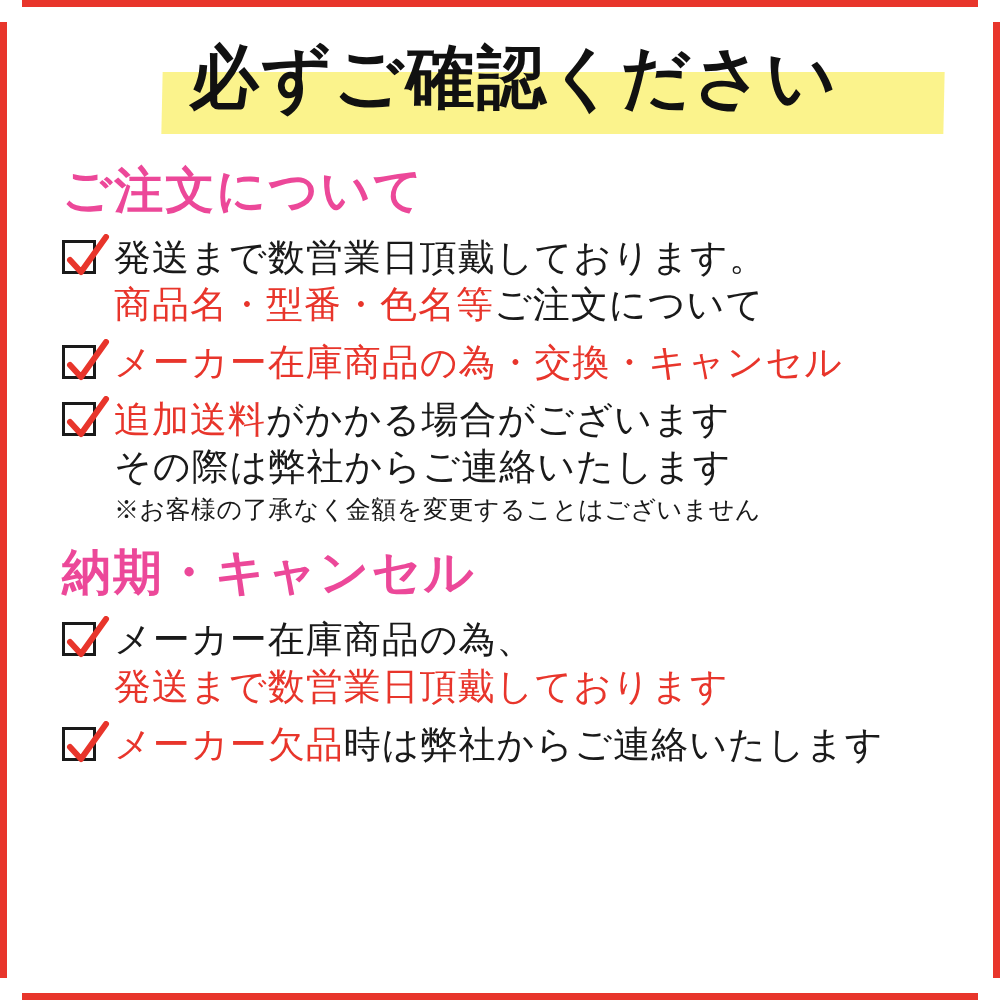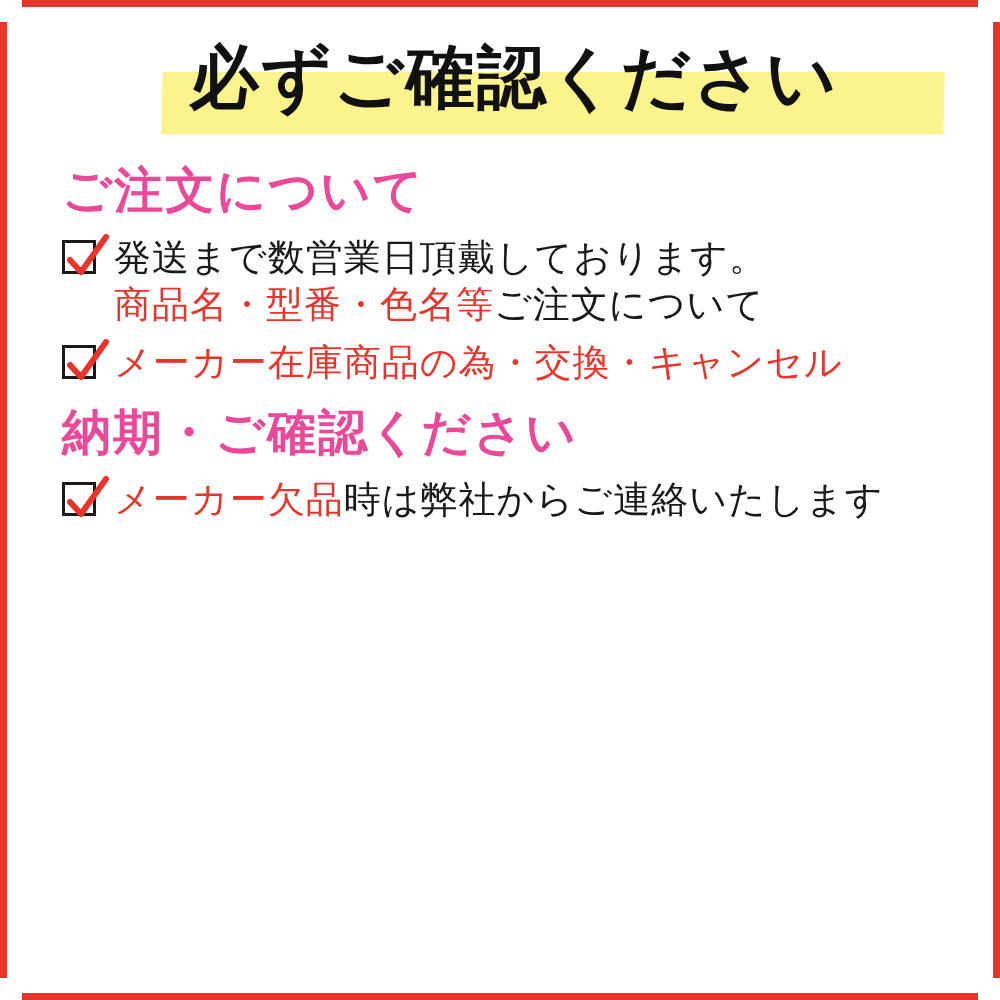--- a/index.html
+++ b/index.html
@@ -182,25 +182,50 @@
           <span class="box"></span>
           <svg width="46" height="50" viewBox="0 0 46 50">
             <path d="M6 26 L17 38 L42 3" fill="none" stroke="#e8352b" stroke-width="6" stroke-linecap="round" stroke-linejoin="round"></path>
           </svg>
         </span>
         <div class="item-lines">
           <div class="line red">メーカー在庫商品の為・交換・キャンセル</div>
         </div>
       </div>
 
+      <div class="item">
+        <span class="check">
+          <span class="box"></span>
+          <svg width="46" height="50" viewBox="0 0 46 50">
+            <path d="M6 26 L17 38 L42 3" fill="none" stroke="#e8352b" stroke-width="6" stroke-linecap="round" stroke-linejoin="round"></path>
+          </svg>
+        </span>
+        <div class="item-lines">
+          <div class="line"><span class="red">追加送料</span><span>がかかる場合がございます</span></div>
+          <div class="line indent">その際は弊社からご連絡いたします</div>
+          <div class="note">※お客様の了承なく金額を変更することはございません</div>
+        </div>
+      </div>
     </div>
 
     <div class="section">
-      <div class="section-heading">納期・ご確認ください</div>
-
+      <div class="section-heading">納期・キャンセル</div>
+
+      <div class="item">
+        <span class="check">
+          <span class="box"></span>
+          <svg width="46" height="50" viewBox="0 0 46 50">
+            <path d="M6 26 L17 38 L42 3" fill="none" stroke="#e8352b" stroke-width="6" stroke-linecap="round" stroke-linejoin="round"></path>
+          </svg>
+        </span>
+        <div class="item-lines">
+          <div class="line">メーカー在庫商品の為、</div>
+          <div class="line red indent">発送まで数営業日頂戴しております</div>
+        </div>
+      </div>
 
       <div class="item">
         <span class="check">
           <span class="box"></span>
           <svg width="46" height="50" viewBox="0 0 46 50">
             <path d="M6 26 L17 38 L42 3" fill="none" stroke="#e8352b" stroke-width="6" stroke-linecap="round" stroke-linejoin="round"></path>
           </svg>
         </span>
         <div class="item-lines">
           <div class="line"><span class="red">メーカー欠品</span><span>時は弊社からご連絡いたします</span></div>

